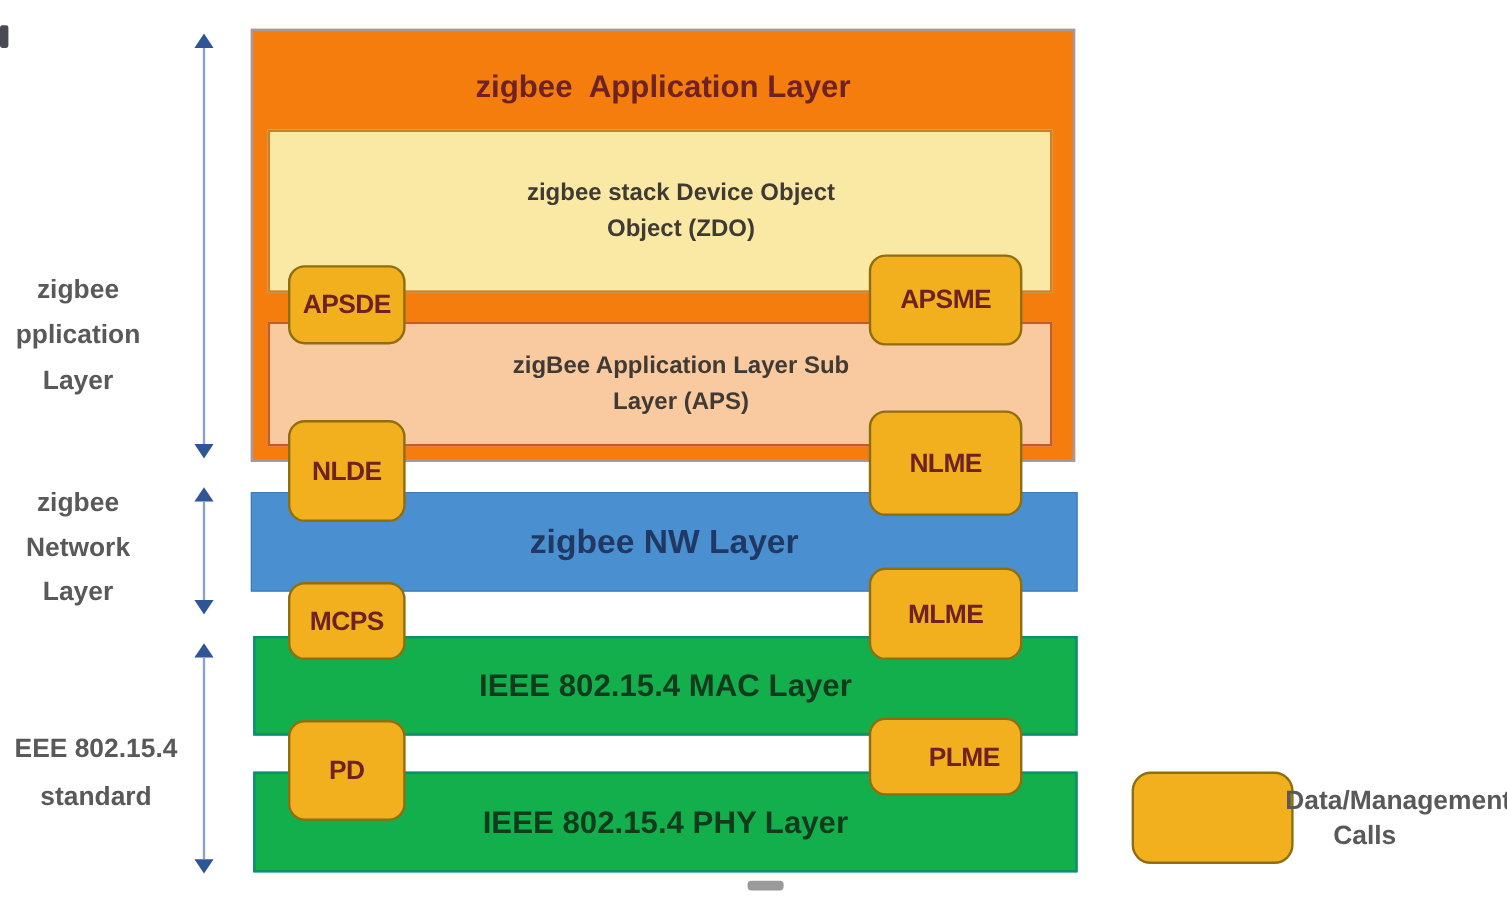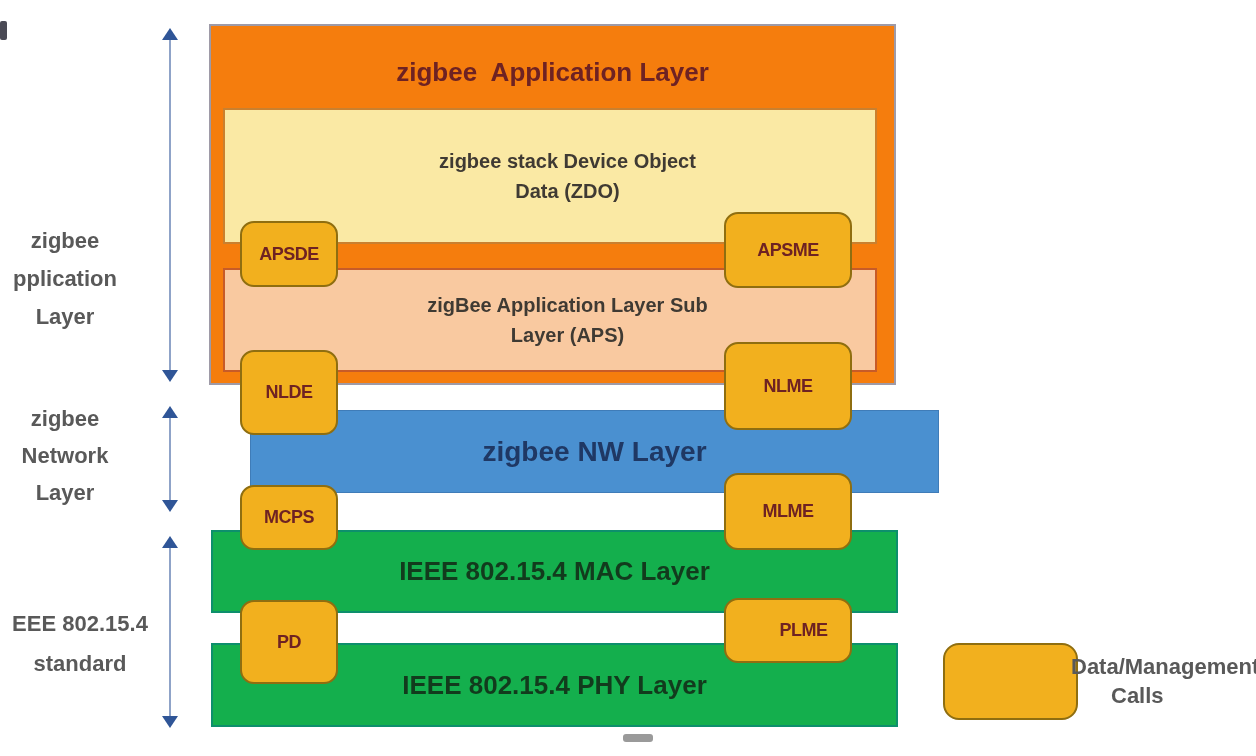--- a/index.html
+++ b/index.html
@@ -20,21 +20,21 @@
           font-weight:bold;font-size:28px;color:var(--navy_text);}
   .green-box{background:var(--green);border:2px solid var(--green_border);z-index:1;
           display:flex;align-items:center;justify-content:center;
           font-weight:bold;font-size:26px;color:var(--green_text);}
   .title{z-index:3;text-align:center;font-weight:bold;font-size:26px;line-height:34px;
          color:var(--maroon_text);white-space:pre;}
 
   
   .sap{background:var(--gold);border:2px solid var(--gold_border);border-radius:14px;z-index:5;
        display:flex;align-items:center;justify-content:center;
-       font-weight:bold;font-size:18px;color:var(--maroon_text);letter-spacing:-0.5px;}
+       font-weight:bold;font-size:22px;color:var(--maroon_text);letter-spacing:-0.5px;}
 
   
   .legend-swatch{background:var(--gold);border:2px solid var(--gold_border);border-radius:16px;z-index:5;}
   .legend-text{font-weight:bold;font-size:22px;line-height:29px;color:var(--gray_text);z-index:5;}
   .legend-text .l2{margin-left:40px;}
 
   
   .side-label{text-align:center;font-weight:bold;font-size:22px;color:var(--gray_text);z-index:3;}
 
   
@@ -51,29 +51,29 @@
 </head>
 <body>
 
 <div id="stage">
 
   <div class="abs app-box" style="left:209px;top:24px;width:687px;height:361px;"></div>
   <div class="abs title" style="left:209px;top:55px;width:687px;">zigbee  Application Layer</div>
 
   <div class="abs inner-box zdo" style="left:223px;top:108px;width:654px;height:136px;">
     <div>zigbee stack Device Object</div>
-    <div>Data (ZDO)</div>
+    <div>Object (ZDO)</div>
   </div>
 
   <div class="abs inner-box aps" style="left:223px;top:268px;width:654px;height:104px;">
     <div>zigBee Application Layer Sub</div>
     <div>Layer (APS)</div>
   </div>
 
-  <div class="abs nw-box" style="left:209px;top:410px;width:689px;height:83px;margin-left:41px;">
+  <div class="abs nw-box" style="left:209px;top:410px;width:689px;height:83px;">
     <span>zigbee NW Layer</span>
   </div>
 
   <div class="abs green-box" style="left:211px;top:530px;width:687px;height:83px;justify-content:center;">
     <span>IEEE 802.15.4 MAC Layer</span>
   </div>
 
   <div class="abs green-box" style="left:211px;top:643px;width:687px;height:84px;">
     <span>IEEE 802.15.4 PHY Layer</span>
   </div>

